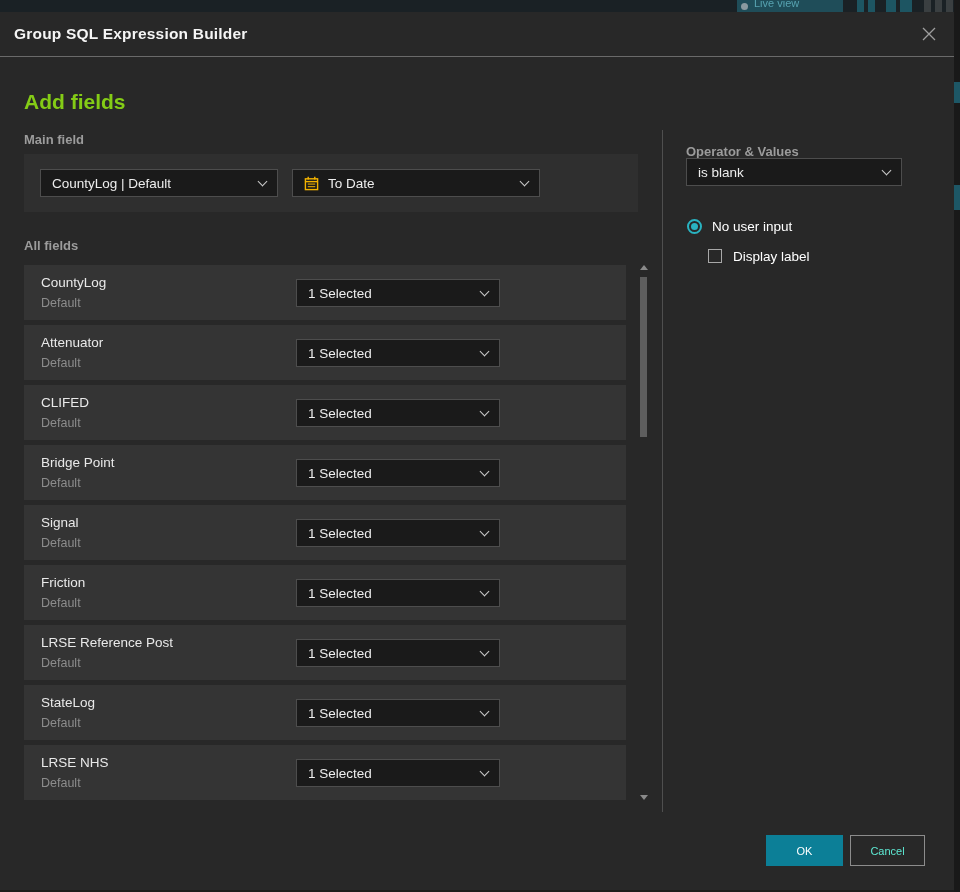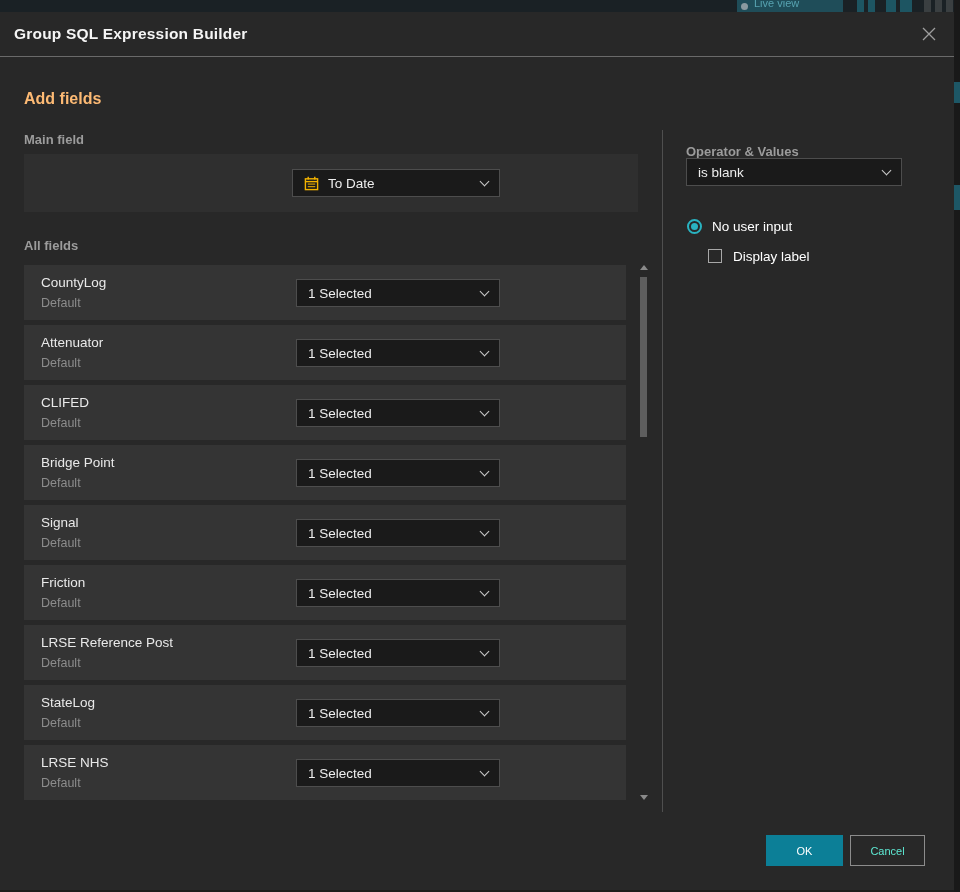--- a/index.html
+++ b/index.html
@@ -27,35 +27,35 @@
   .right-strip .seg1{top:82px;height:21px;}
   .right-strip .seg2{top:185px;height:25px;}
 
   
   .dialog{position:absolute;left:0;top:12px;width:954px;height:878px;background:#282828;border-bottom:2px solid #1c1c1c;}
   .dlg-header{position:absolute;left:0;top:0;width:100%;height:45px;border-bottom:1px solid #6a6a6a;
     display:flex;align-items:center;justify-content:space-between;padding:0 14px;box-sizing:border-box;}
   .dlg-title{font-size:15.5px;font-weight:700;color:#f5f5f5;letter-spacing:.2px;}
   .close-btn{width:22px;height:22px;display:flex;align-items:center;justify-content:center;cursor:pointer;}
 
-  .h-section{position:absolute;left:24px;top:78px;font-size:16px;font-weight:700;color:#fdba74;}
+  .h-section{position:absolute;left:24px;top:78px;font-size:21px;font-weight:700;color:#84cc16;}
   .sub-label{position:absolute;font-size:13px;font-weight:700;color:#9c9c9c;}
   .lbl-main{left:24px;top:120px;}
   .lbl-all{left:24px;top:226px;}
   .lbl-op{left:686px;top:132px;}
 
   .main-box{position:absolute;left:24px;top:142px;width:614px;height:58px;background:#2f2f2f;}
 
   .dd{box-sizing:border-box;background:#1a1a1a;border:1px solid #4d4d4d;height:28px;
     display:flex;align-items:center;padding:0 11px;font-size:13.5px;color:#ededed;cursor:pointer;}
   .dd .grow{flex:1;}
   .chev{width:6px;height:6px;border-right:1.5px solid #cbcbcb;border-bottom:1.5px solid #cbcbcb;
     transform:rotate(45deg);flex:none;margin-top:-3px;}
   .dd-main{position:absolute;left:16px;top:15px;width:238px;}
-  .dd-date{position:absolute;left:268px;top:15px;width:208px;gap:9px;}
+  .dd-date{position:absolute;left:268px;top:15px;width:248px;gap:9px;}
   .dd-op{position:absolute;left:686px;top:146px;width:216px;}
 
   .list{position:absolute;left:24px;top:253px;width:602px;}
   .field-row{position:relative;height:55px;margin-bottom:5px;background:#343434;}
   .row-name{position:absolute;left:17px;top:10px;font-size:13.5px;color:#e9e9e9;}
   .row-sub{position:absolute;left:17px;top:31px;font-size:12.5px;color:#8d8d8d;}
   .row-dd{position:absolute;left:272px;top:14px;width:204px;}
 
   .scrollbar{position:absolute;left:640px;top:253px;width:8px;height:535px;}
   .sb-up{position:absolute;top:0;left:0;width:0;height:0;
@@ -111,20 +111,25 @@
         <path d="M3 3 L15 15 M15 3 L3 15" stroke="#9e9e9e" stroke-width="1.3" fill="none"></path>
       </svg>
     </span>
   </div>
 
   <div class="h-section">Add fields</div>
 
   <div class="sub-label lbl-main">Main field</div>
 
   <div class="main-box">
+    <div class="dd dd-main">
+      <span>CountyLog | Default</span>
+      <span class="grow"></span>
+      <span class="chev"></span>
+    </div>
     <div class="dd dd-date">
       <svg width="15" height="15" viewBox="0 0 16 16" style="flex:none;">
         <rect x="1.5" y="3" width="13" height="11.5" fill="none" stroke="#f3b300" stroke-width="1.5"></rect>
         <line x1="1.5" y1="6" x2="14.5" y2="6" stroke="#f3b300" stroke-width="1.5"></line>
         <line x1="4" y1="8.6" x2="12" y2="8.6" stroke="#f3b300" stroke-width="1.1"></line>
         <line x1="4" y1="11.4" x2="12" y2="11.4" stroke="#f3b300" stroke-width="1.1"></line>
         <line x1="4.5" y1="0.8" x2="4.5" y2="3.6" stroke="#f3b300" stroke-width="1.5"></line>
         <line x1="11.5" y1="0.8" x2="11.5" y2="3.6" stroke="#f3b300" stroke-width="1.5"></line>
       </svg>
       <span>To Date</span>

